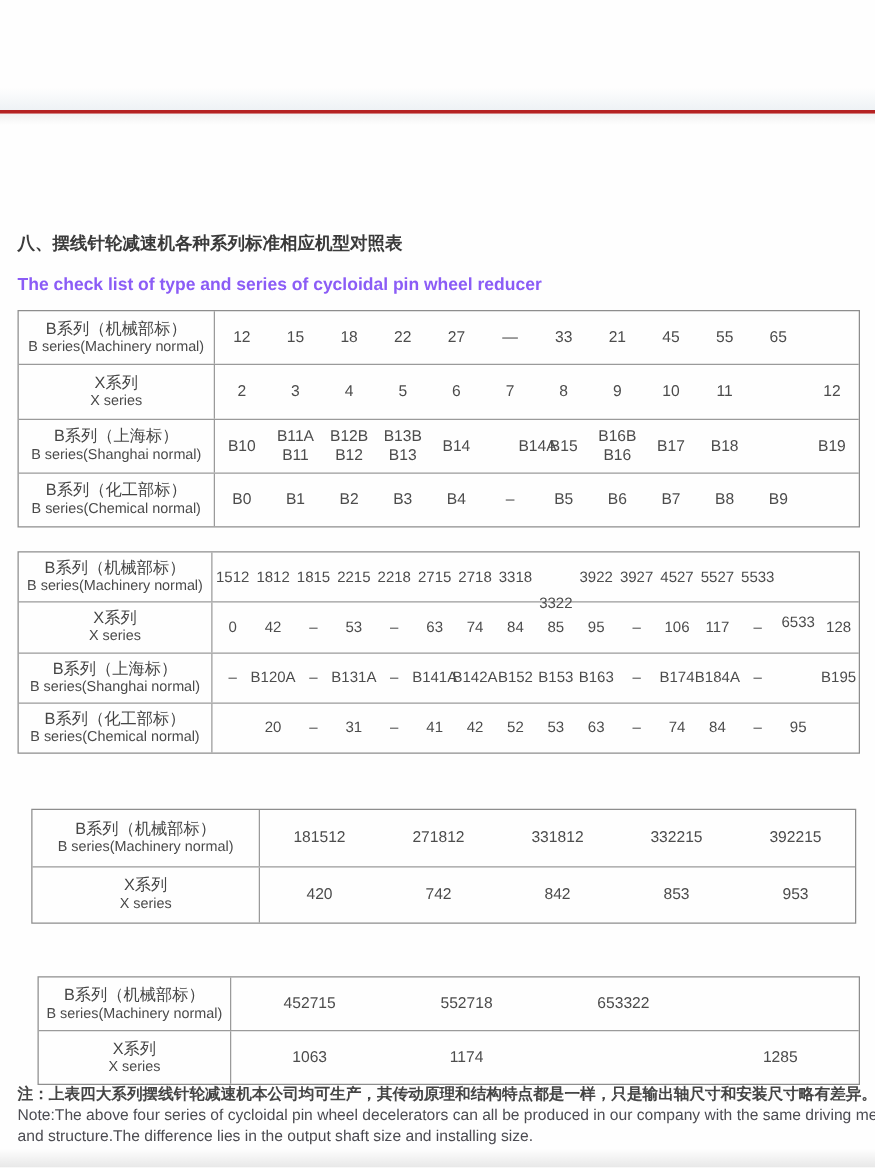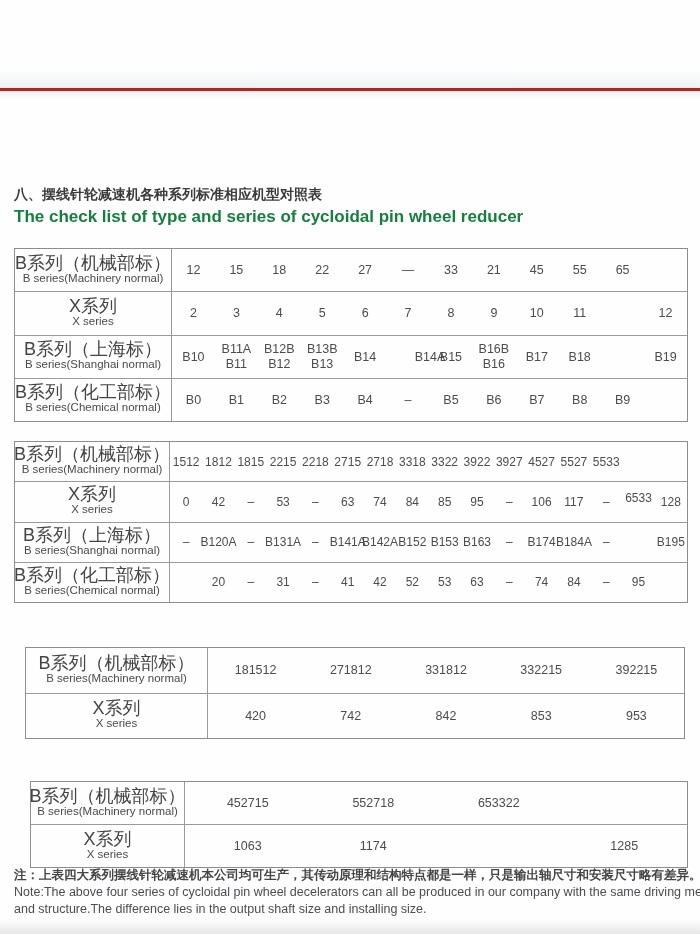--- a/index.html
+++ b/index.html
@@ -13,29 +13,29 @@
   .band-top{position:absolute;left:0;top:70px;width:700px;height:18px;
     background:linear-gradient(180deg,rgba(255,255,255,0),#eef2f5);}
   .rule{position:absolute;left:0;top:88px;width:700px;height:3px;}
   .band-bottom{position:absolute;left:0;top:91px;width:700px;height:9px;
     background:linear-gradient(180deg,#f1f1f1,rgba(255,255,255,0));}
   .page-bottom-band{position:absolute;left:0;bottom:0;width:700px;height:15px;
     background:linear-gradient(180deg,rgba(0,0,0,0),rgba(0,0,0,0.09));}
 
   .title-block{position:absolute;left:14px;top:184px;}
   .title-zh{font-size:14px;font-weight:bold;color:#3b3b3b;line-height:21px;}
-  .title-en{font-size:17px;font-weight:bold;color:#15803d;line-height:21px;margin-top:1px;}
+  .title-en{font-size:14px;font-weight:bold;color:#8b5cf6;line-height:21px;margin-top:12px;}
 
   .ctable{position:absolute;border:1px solid #8d8d8d;display:flex;flex-direction:column;}
   .trow{flex:1;display:flex;min-height:0;}
   .trow + .trow{border-top:1px solid #9a9a9a;}
   .tlabel{width:var(--lw);border-right:1px solid #9a9a9a;
     display:flex;flex-direction:column;justify-content:center;align-items:center;
     padding:2px 4px;box-sizing:border-box;}
-  .tlabel .zh{font-size:18px;color:#454545;line-height:16px;white-space:nowrap;}
+  .tlabel .zh{font-size:13px;color:#454545;line-height:16px;white-space:nowrap;}
   .tlabel .en{font-size:11.5px;color:#4a4a4a;line-height:15px;white-space:nowrap;}
   .tvals{flex:1;position:relative;}
   .tcell{position:absolute;top:50%;transform:translate(-50%,-50%);
     font-size:12.5px;color:#4c4c4c;text-align:center;line-height:15px;white-space:nowrap;}
   #t2 .tcell{font-size:12px;}
 
   .notes{position:absolute;left:14px;top:866px;width:676px;}
   .note-zh{font-size:12.5px;font-weight:bold;color:#454545;line-height:18px;white-space:nowrap;}
   .note-en{font-size:12.5px;color:#4c4c52;line-height:17px;white-space:nowrap;}
 </style>
@@ -149,21 +149,21 @@
       </div>
       <div class="tvals">
         <div class="tcell" style="left: 3.125%;">1512</div>
         <div class="tcell" style="left: 9.375%;">1812</div>
         <div class="tcell" style="left: 15.625%;">1815</div>
         <div class="tcell" style="left: 21.875%;">2215</div>
         <div class="tcell" style="left: 28.125%;">2218</div>
         <div class="tcell" style="left: 34.375%;">2715</div>
         <div class="tcell" style="left: 40.625%;">2718</div>
         <div class="tcell" style="left: 46.875%;">3318</div>
-        <div class="tcell" style="left: 53.125%;">3322</div>
+        <div class="tcell" style="left: 53.125%; margin-top: 21px;">3322</div>
         <div class="tcell" style="left: 59.375%;">3922</div>
         <div class="tcell" style="left: 65.625%;">3927</div>
         <div class="tcell" style="left: 71.875%;">4527</div>
         <div class="tcell" style="left: 78.125%;">5527</div>
         <div class="tcell" style="left: 84.375%;">5533</div>
         <div class="tcell" style="left: 90.625%; margin-top: 36px;">6533</div>
       </div>
     </div>
     <div class="trow">
       <div class="tlabel">

